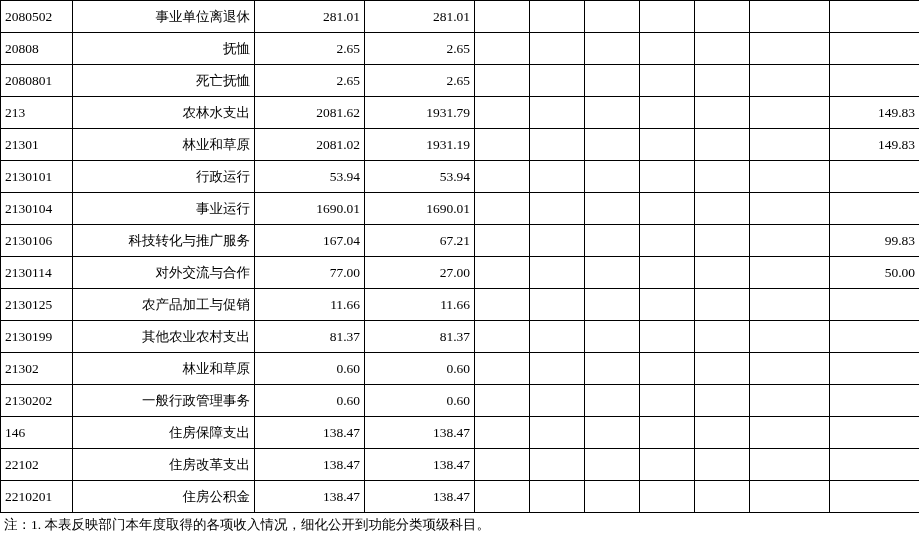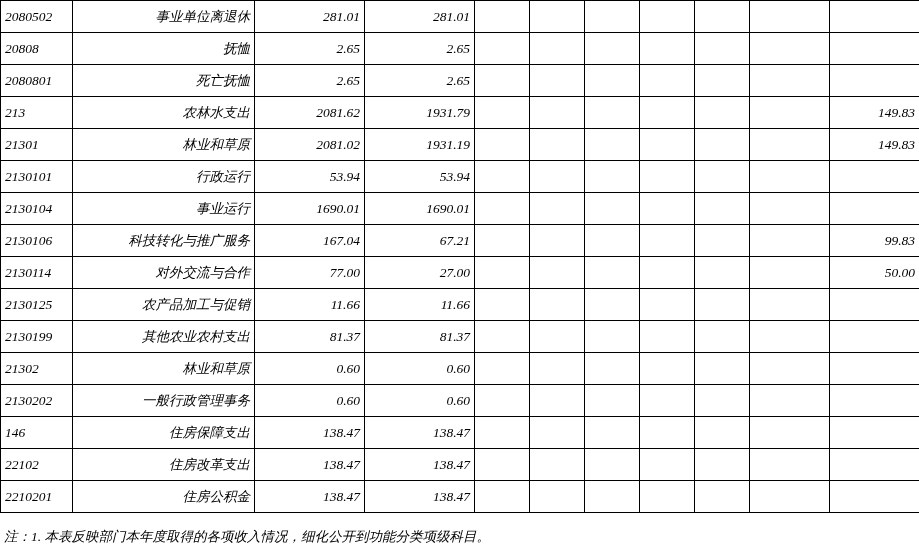--- a/index.html
+++ b/index.html
@@ -12,21 +12,20 @@
     width: 919px;
     height: 556px;
     font-family: "Liberation Serif", "DejaVu Serif", serif;
     color: #000000;
     overflow: hidden;
   }
   .sheet {
     position: relative;
     width: 919px;
     height: 556px;
-    font-style: italic;
   }
   table.budget {
     border-collapse: collapse;
     table-layout: fixed;
     width: 919px;
     font-size: 13.5px;
   }
   table.budget td {
     border: 1px solid #000000;
     height: 32px;
@@ -48,21 +47,20 @@
     font-family: "Liberation Serif", "DejaVu Serif", serif;
   }
   
   .ind0 { padding-left: 4px; margin-top: 8px; }
   .ind1 { padding-left: 18px; }
 
   .notes {
     padding: 2px 4px 0 4px;
     font-size: 13.5px;
     line-height: 1.55;
-    margin-top: 12px;
   }
   .notes div {
     white-space: nowrap;
   }
   .note-line { padding-left: 0; }
   .note-indent { padding-left: 27px; }
 </style>
 </head>
 <body>
 

